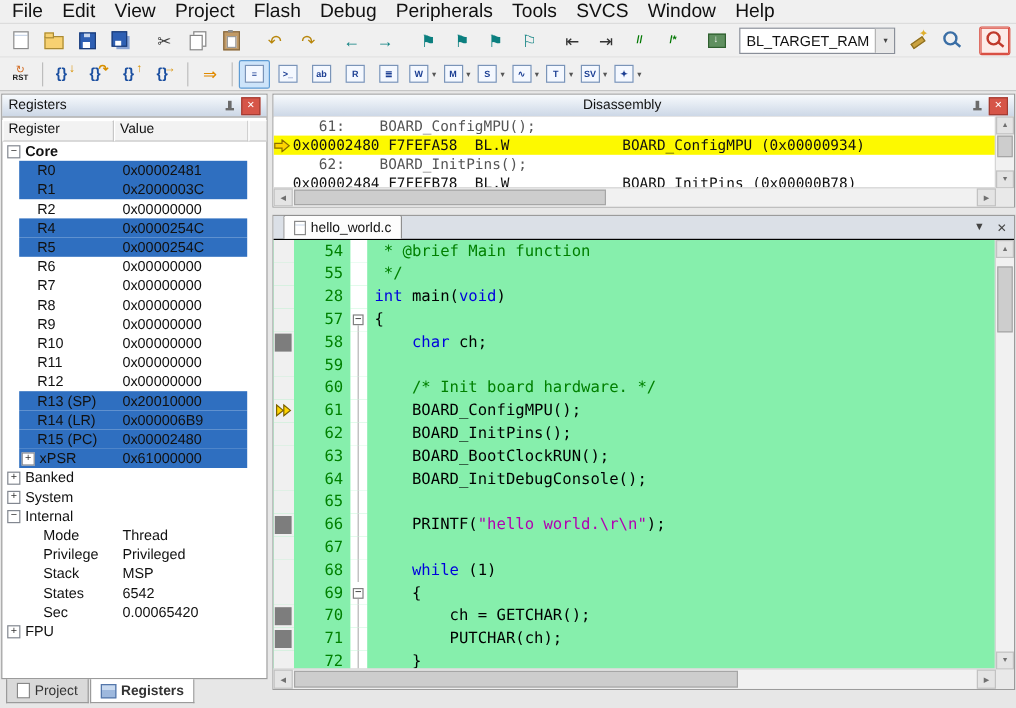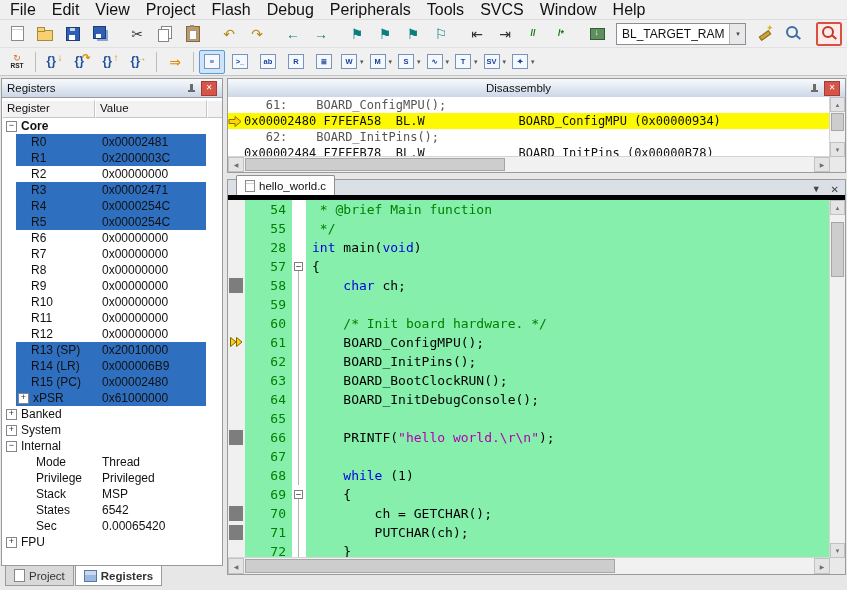--- a/index.html
+++ b/index.html
@@ -86,21 +86,21 @@
   .da-body{position:absolute;left:0;right:0;top:18px;bottom:0;background:#fff;}
   #da-lines{position:absolute;left:0;top:0;right:15px;bottom:15px;overflow:hidden;font:12px/16px "DejaVu Sans Mono",monospace;}
   .da-line{height:16px;display:flex;white-space:pre;}
   .da-line.src .da-text{color:#555;}
   .da-line.asm .da-text{color:#111;}
   .da-line.cur{background:var(--curbg);}
   .da-line.cur .da-text{color:#111;}
   .da-margin{width:16px;flex:none;display:flex;align-items:center;}
   
   #editor-panel{left:227px;top:179px;width:619px;height:396px;}
-  .ed-tabbar{height:20px;background:#dbe0e7;border-bottom:5px solid #000000;display:flex;align-items:flex-end;padding-left:8px;position:relative;box-sizing:border-box;}
+  .ed-tabbar{height:20px;background:#dbe0e7;border-bottom:1px solid #000000;display:flex;align-items:flex-end;padding-left:8px;position:relative;box-sizing:border-box;}
   .ed-tab{height:19px;background:#fdfdfd;border:1px solid #8f8f8f;border-bottom:none;display:flex;align-items:center;padding:0 8px;font-size:11.5px;border-radius:2px 2px 0 0;gap:4px;}
   .ed-tabbar-btns{position:absolute;right:6px;top:4px;display:flex;gap:10px;color:#444;font-size:9px;}
   .ed-body{position:absolute;left:0;right:0;top:20px;bottom:0;}
   #ed-lines{position:absolute;left:0;top:0;right:15px;bottom:16px;overflow:hidden;background:#86efac;font:13px/19px "DejaVu Sans Mono",monospace;}
   .ed-line{display:flex;height:19px;}
   .ed-mark{width:17px;flex:none;background:#f0f0f0;position:relative;}
   .ed-block{position:absolute;left:1px;top:2px;width:14px;height:15px;background:#7d7d7d;}
   .ed-num{width:47px;flex:none;text-align:right;padding-right:6px;color:var(--ln);box-sizing:border-box;}
   .ed-fold{width:14px;flex:none;position:relative;background:#fff;}
   .ed-fold.fl::before{content:"";position:absolute;left:6px;top:0;bottom:0;width:1px;background:#b4b4b4;}
@@ -332,26 +332,20 @@
         <div class="reg-value">0x2000003C</div>
       </div>
       <div class="reg-row">
         <div class="reg-ind" style="width: 29px;"></div>
         <div class="reg-label">R2</div>
         <div class="reg-value">0x00000000</div>
       </div>
       <div class="reg-row hl">
         <div class="hlbar"></div>
         <div class="reg-ind" style="width: 29px;"></div>
-        <div class="reg-label">R3</div>
-        <div class="reg-value">0x00002471</div>
-      </div>
-      <div class="reg-row hl">
-        <div class="hlbar"></div>
-        <div class="reg-ind" style="width: 29px;"></div>
         <div class="reg-label">R4</div>
         <div class="reg-value">0x0000254C</div>
       </div>
       <div class="reg-row hl">
         <div class="hlbar"></div>
         <div class="reg-ind" style="width: 29px;"></div>
         <div class="reg-label">R5</div>
         <div class="reg-value">0x0000254C</div>
       </div>
       <div class="reg-row">

